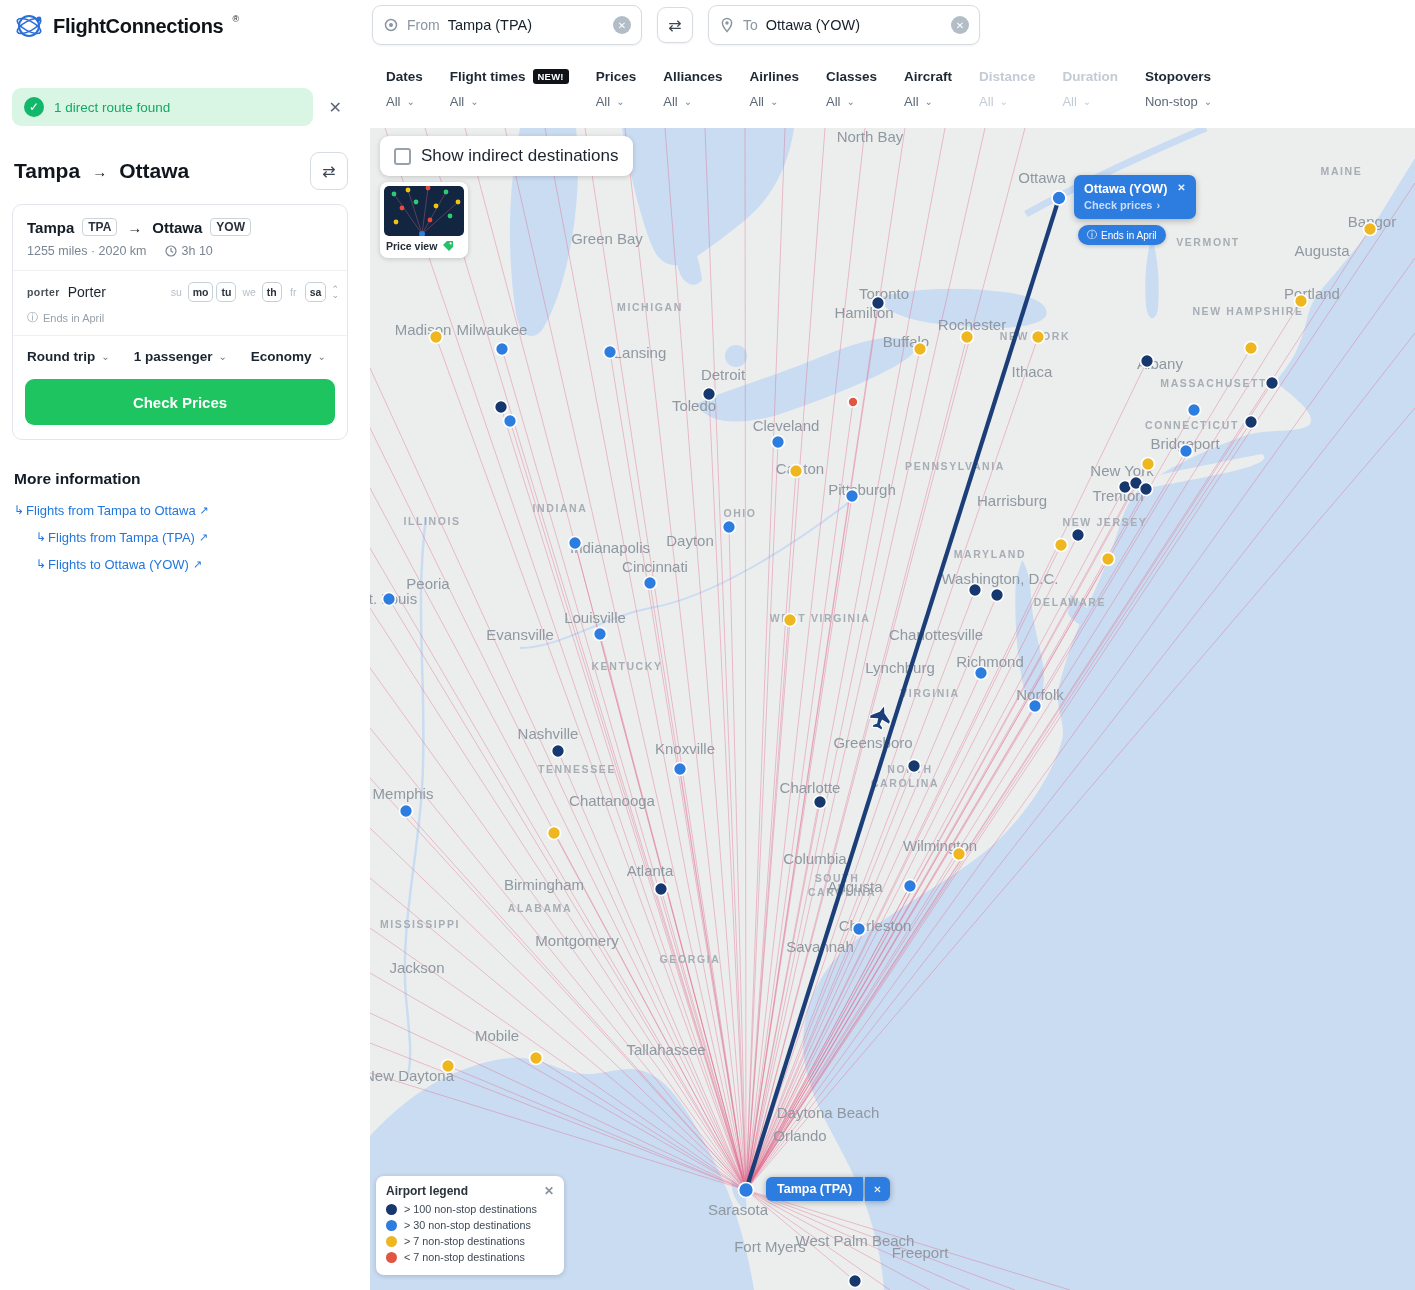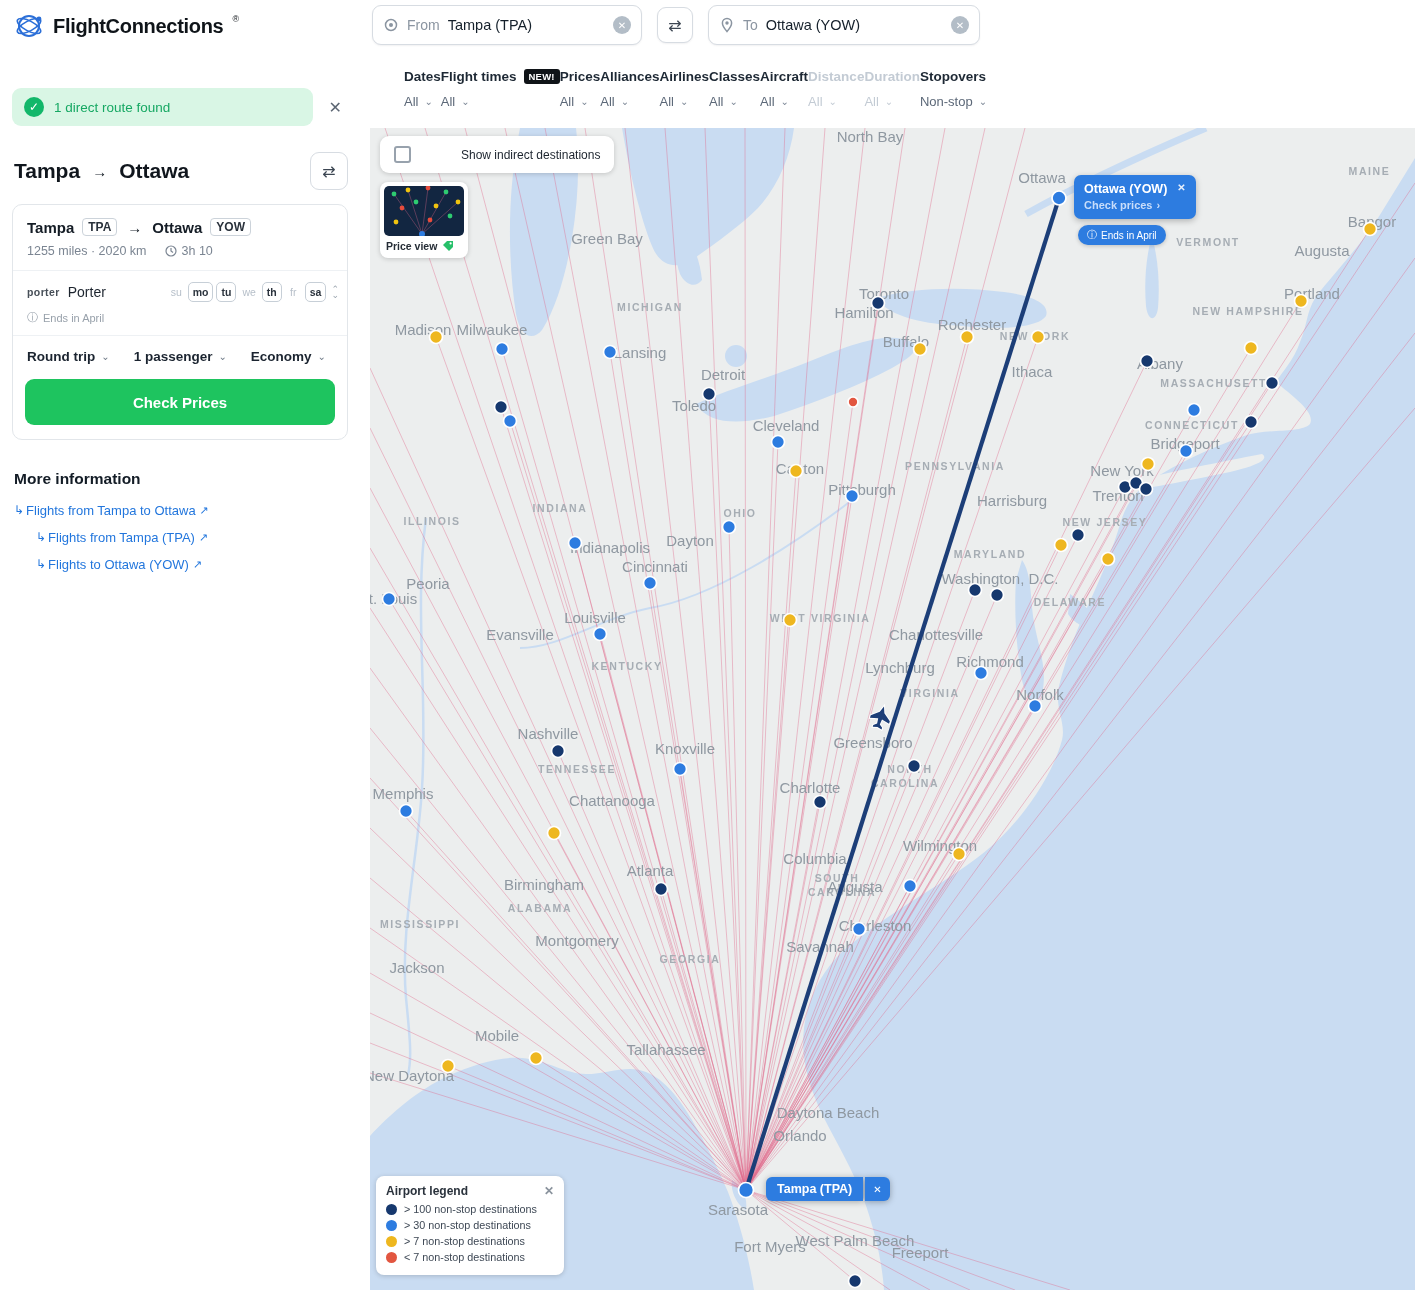--- a/index.html
+++ b/index.html
@@ -56,42 +56,42 @@
   .opt .chev{font-size:10px;color:#707b88;font-weight:400;}
   .check-btn{display:block;margin:2px 12px 14px;width:calc(100% - 24px);height:46px;background:#1ec45f;border:none;
              border-radius:9px;color:#fff;font-size:15px;font-weight:700;cursor:pointer;font-family:inherit;}
   .more-info{margin:30px 12px 2px 14px;}
   .more-title{font-size:15.5px;font-weight:700;color:#131c26;margin:0 0 12px;}
   .link-row{margin:9px 0;}
   .info-link{color:#2276dd;font-size:13px;text-decoration:none;cursor:pointer;display:inline-flex;gap:2px;align-items:center;}
   .branch{font-size:12px;} .ext{font-size:11px;margin-left:2px;}
 
   
-  .filterbar{position:absolute;left:388px;top:52px;right:0;height:76px;background:#fff;z-index:35;display:flex;
+  .filterbar{position:absolute;left:370px;top:52px;right:0;height:76px;background:#fff;z-index:35;display:flex;gap:27px;
              padding:17px 0 0 16px;}
   .f-item{cursor:pointer;flex:none;}
   .f-label{font-size:13.5px;font-weight:600;color:#1d2834;display:flex;align-items:center;gap:7px;margin-bottom:10px;}
   .f-badge{background:#101418;color:#fff;font-size:9.5px;font-weight:700;padding:2px 5px;border-radius:3px;letter-spacing:.2px;}
   .f-value{display:flex;align-items:center;gap:6px;font-size:13px;color:#5c6878;}
   .f-value .chev{font-size:10px;color:#7d8897;}
   .f-item.disabled .f-label,.f-item.disabled .f-value,.f-item.disabled .f-value .chev{color:#c3cbd4;}
 
   
   .map{position:absolute;left:370px;top:128px;width:1045px;height:1162px;background:#eceeee;overflow:hidden;cursor:grab;}
   .layer{position:absolute;left:0;top:0;}
   #base-svg{z-index:1;} #labels-states{z-index:2;width:100%;height:100%;} #labels-cities{z-index:3;width:100%;height:100%;}
   #dots-svg{z-index:4;}
   .state-label{position:absolute;transform:translate(-50%,-50%);font-size:10.5px;letter-spacing:1.6px;color:#a6adb4;
                font-weight:600;white-space:nowrap;}
   .city-label{position:absolute;transform:translate(-50%,-50%);font-size:15px;color:#8f98a1;white-space:nowrap;}
 
   .indirect-card{position:absolute;left:10px;top:8px;background:#fff;border-radius:9px;box-shadow:0 1px 5px rgba(0,0,0,.18);
                  display:flex;align-items:center;gap:10px;padding:10px 14px;z-index:20;cursor:pointer;}
   .checkbox{width:17px;height:17px;border:2px solid #98a2ad;border-radius:3px;background:#fff;flex:none;}
-  .indirect-label{font-size:12px;color:#1c242e;font-weight:500;margin-left:40px;}
+  .indirect-label{font-size:17px;color:#1c242e;font-weight:500;}
   .price-view{position:absolute;left:10px;top:54px;background:#fff;border-radius:8px;box-shadow:0 1px 5px rgba(0,0,0,.18);
               padding:4px;z-index:20;cursor:pointer;width:88px;text-align:center;}
   .pv-img{display:block;border-radius:5px;}
   .pv-cap{display:flex;align-items:center;gap:5px;padding:4px 2px 2px;font-size:10.5px;color:#252d36;font-weight:600;}
 
   .dest-tooltip{position:absolute;left:704px;top:47px;background:#2d7ce0;border-radius:7px;padding:7px 10px 8px;z-index:25;
                 color:#fff;box-shadow:0 2px 6px rgba(0,0,0,.25);min-width:104px;cursor:pointer;}
   .tt-head{display:flex;align-items:flex-start;gap:10px;font-size:12.5px;font-weight:700;}
   .tt-close{margin-left:auto;font-size:10px;color:#e8f0fc;cursor:pointer;}
   .tt-cta{margin-top:3px;font-size:11px;color:#c8ddfa;display:flex;align-items:center;gap:4px;font-weight:600;}
@@ -474,21 +474,21 @@
       <div class="state-label" style="left: 535px; top: 655px;">CAROLINA</div>
       <div class="state-label" style="left: 560px; top: 565px;">VIRGINIA</div>
       <div class="state-label" style="left: 450px; top: 490px;">WEST VIRGINIA</div>
       <div class="state-label" style="left: 620px; top: 426px;">MARYLAND</div>
       <div class="state-label" style="left: 700px; top: 474px;">DELAWARE</div>
       <div class="state-label" style="left: 735px; top: 394px;">NEW JERSEY</div>
       <div class="state-label" style="left: 822px; top: 297px;">CONNECTICUT</div>
       <div class="state-label" style="left: 848px; top: 255px;">MASSACHUSETTS</div>
       <div class="state-label" style="left: 838px; top: 114px;">VERMONT</div>
       <div class="state-label" style="left: 878px; top: 183px;">NEW HAMPSHIRE</div>
-      <div class="state-label" style="left: 982px; top: 43px; padding-left: 35px;">MAINE</div>
+      <div class="state-label" style="left: 954px; top: 43px; padding-left: 35px;">MAINE</div>
     </div>
   <div id="labels-cities" class="layer">
       <div class="city-label" style="left: 53px; top: 201px;">Madison</div>
       <div class="city-label" style="left: 122px; top: 201px;">Milwaukee</div>
       <div class="city-label" style="left: 237px; top: 110px;">Green Bay</div>
       <div class="city-label" style="left: 270px; top: 224px;">Lansing</div>
       <div class="city-label" style="left: 353px; top: 246px;">Detroit</div>
       <div class="city-label" style="left: 324px; top: 277px;">Toledo</div>
       <div class="city-label" style="left: 416px; top: 297px;">Cleveland</div>
       <div class="city-label" style="left: 430px; top: 340px;">Canton</div>

